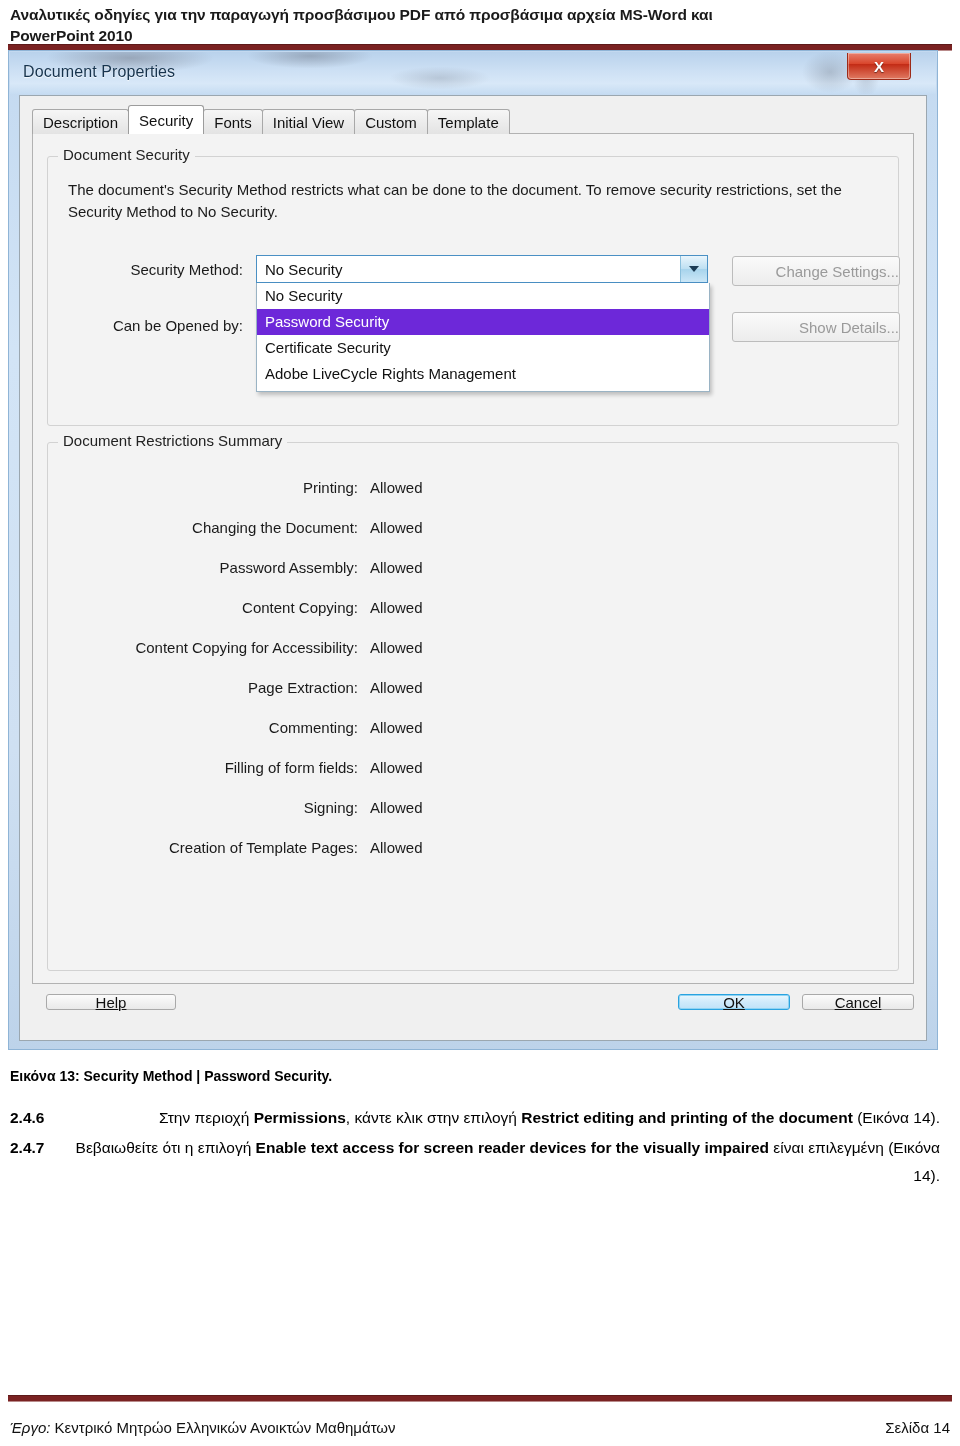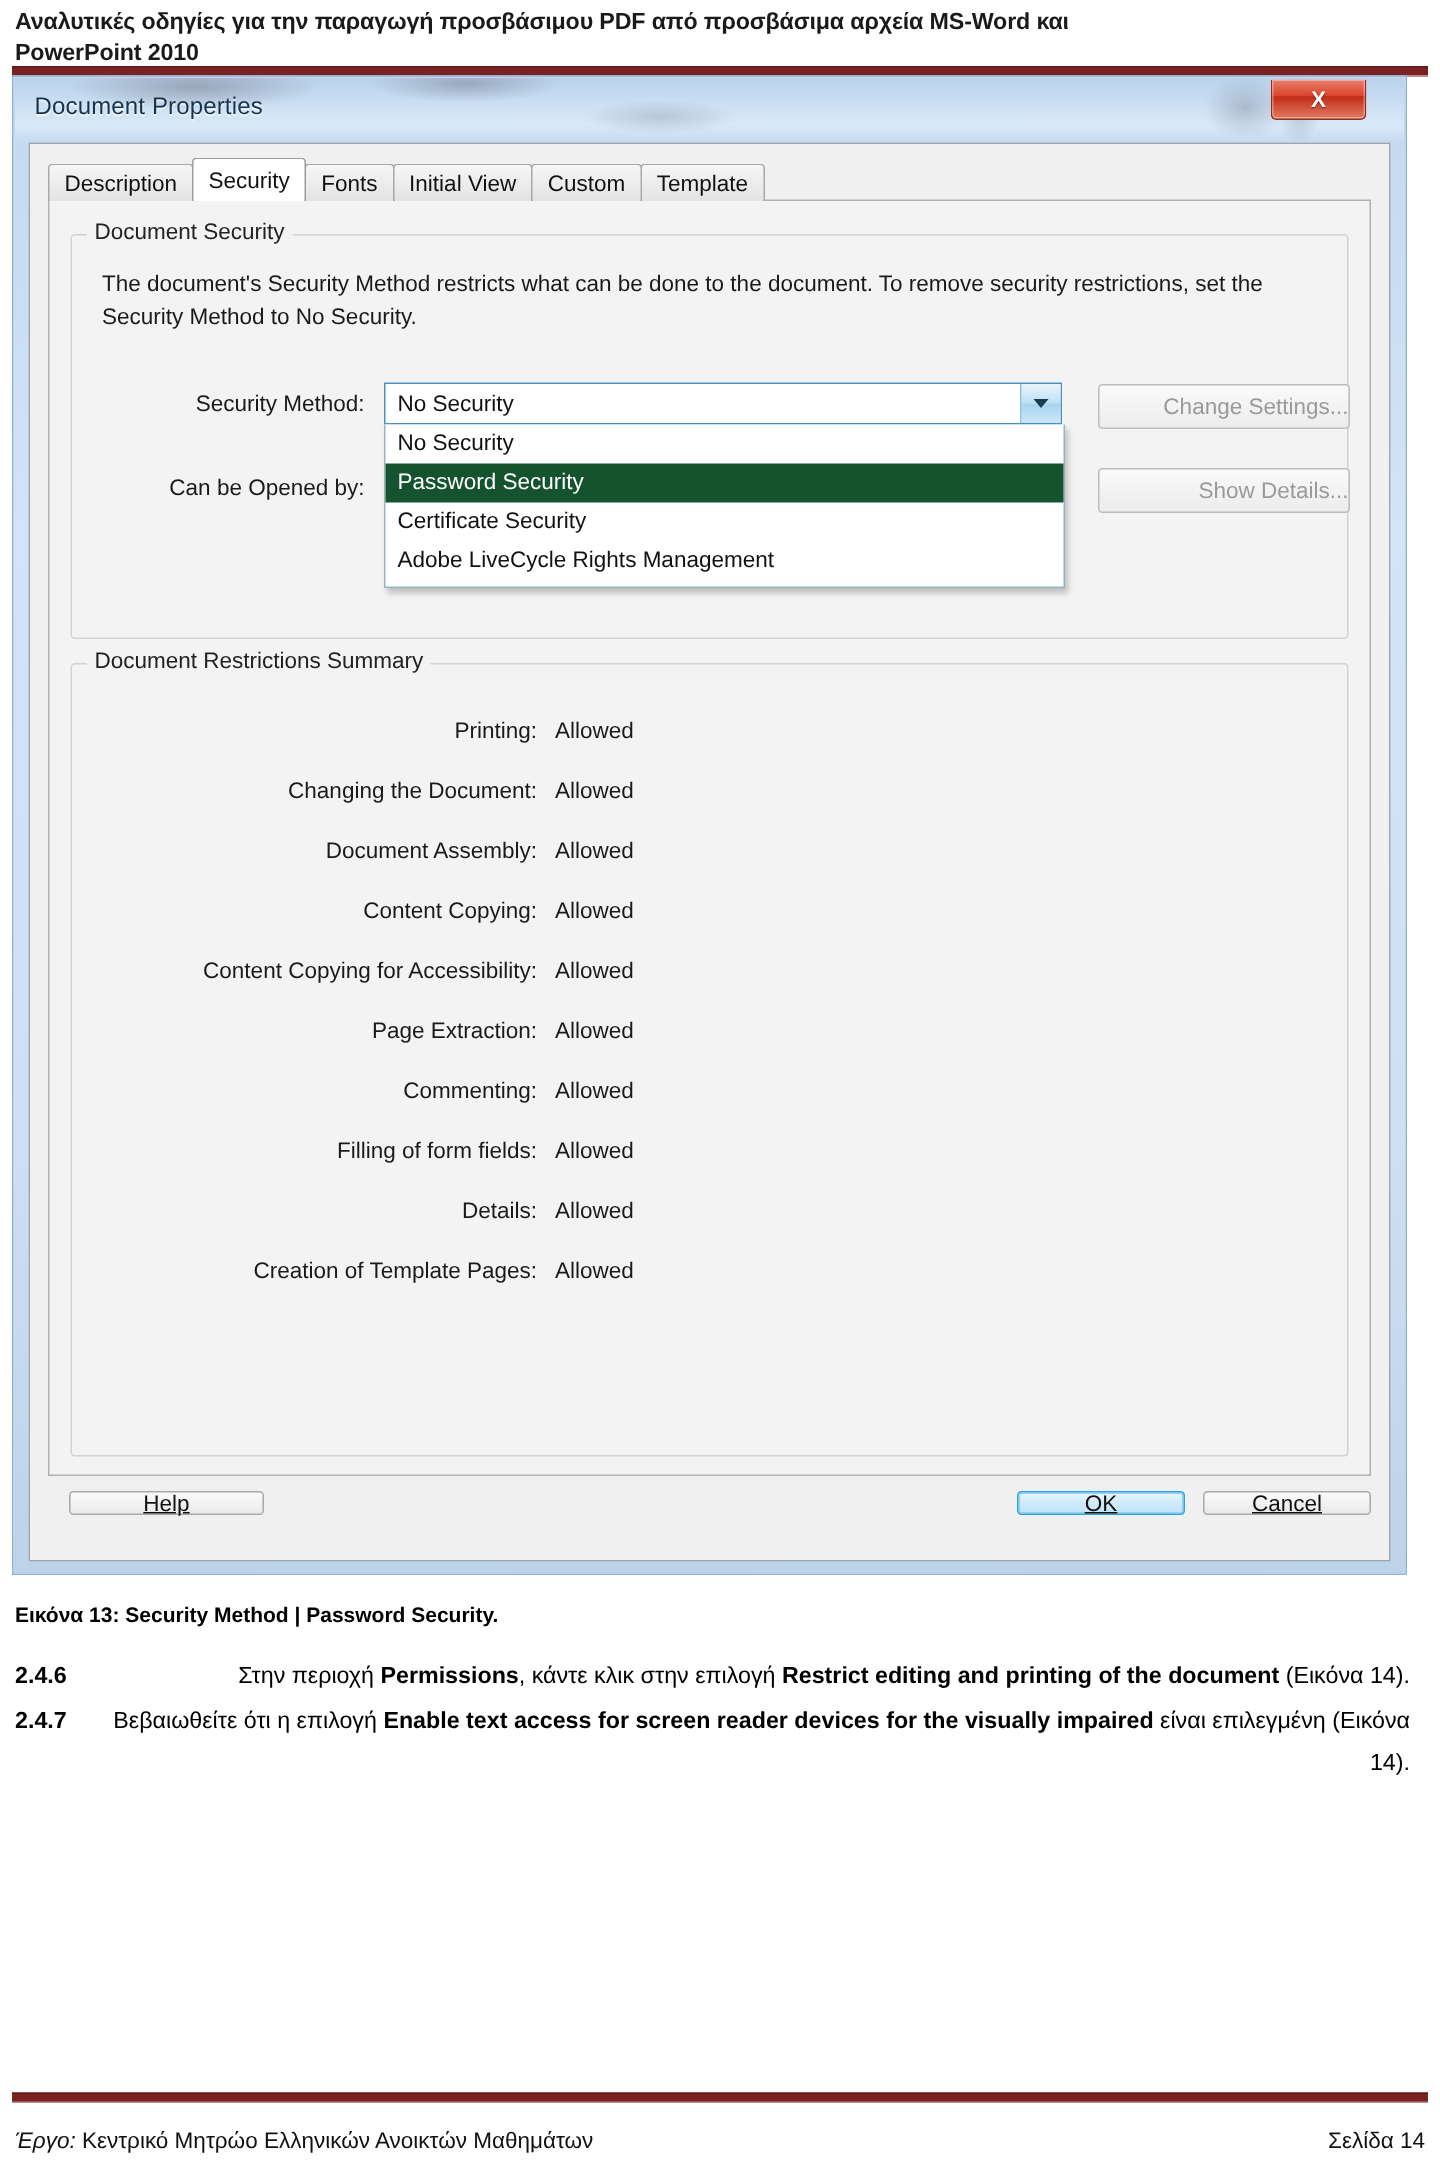--- a/index.html
+++ b/index.html
@@ -259,21 +259,21 @@
   }
   .dd-item {
     height: 26px;
     line-height: 26px;
     padding-left: 8px;
     font-size: 15px;
     color: #111;
     white-space: nowrap;
   }
   .dd-item.selected {
-    background: #14532d;
+    background: #6d28d9;
     color: #ffffff;
   }
 
   
   .side-btn {
     position: absolute;
     left: 684px;
     width: 168px;
     height: 30px;
     background: linear-gradient(180deg,#fafafa,#ececec);
@@ -479,21 +479,21 @@
           <div class="restrict-list">
             <div class="restrict-row">
               <div class="restrict-name">Printing:</div>
               <div class="restrict-value">Allowed</div>
             </div>
             <div class="restrict-row">
               <div class="restrict-name">Changing the Document:</div>
               <div class="restrict-value">Allowed</div>
             </div>
             <div class="restrict-row">
-              <div class="restrict-name">Document Assembly:</div>
+              <div class="restrict-name">Password Assembly:</div>
               <div class="restrict-value">Allowed</div>
             </div>
             <div class="restrict-row">
               <div class="restrict-name">Content Copying:</div>
               <div class="restrict-value">Allowed</div>
             </div>
             <div class="restrict-row">
               <div class="restrict-name">Content Copying for Accessibility:</div>
               <div class="restrict-value">Allowed</div>
             </div>
@@ -503,21 +503,21 @@
             </div>
             <div class="restrict-row">
               <div class="restrict-name">Commenting:</div>
               <div class="restrict-value">Allowed</div>
             </div>
             <div class="restrict-row">
               <div class="restrict-name">Filling of form fields:</div>
               <div class="restrict-value">Allowed</div>
             </div>
             <div class="restrict-row">
-              <div class="restrict-name">Details:</div>
+              <div class="restrict-name">Signing:</div>
               <div class="restrict-value">Allowed</div>
             </div>
             <div class="restrict-row">
               <div class="restrict-name">Creation of Template Pages:</div>
               <div class="restrict-value">Allowed</div>
             </div>
           </div>
         </div>
 
       </div>

